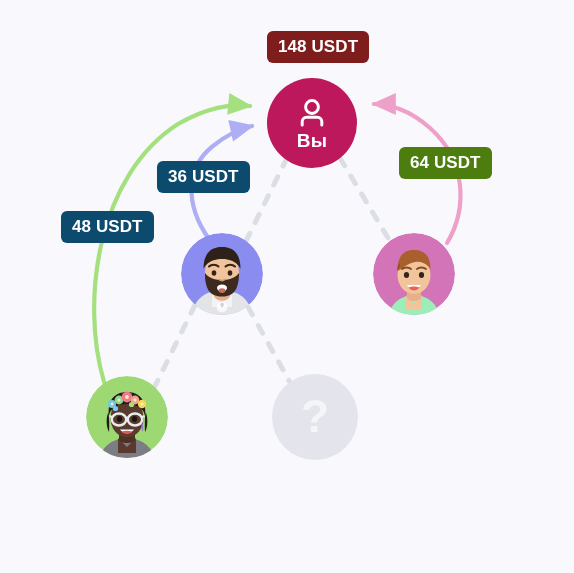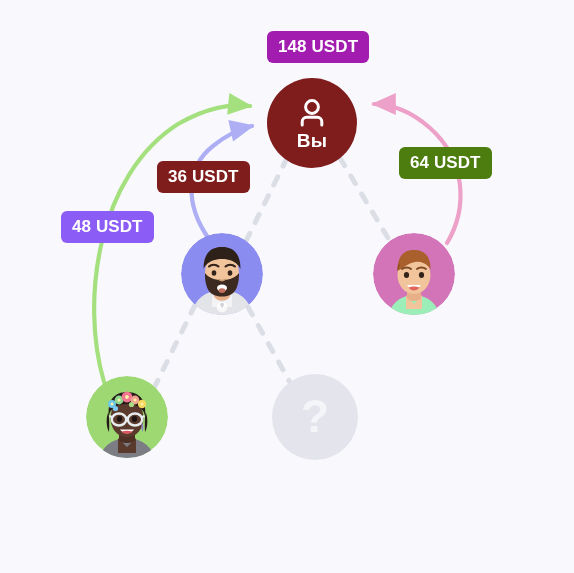--- a/index.html
+++ b/index.html
@@ -23,21 +23,21 @@
     top: 0;
     width: 574px;
     height: 573px;
   }
   .node {
     position: absolute;
     border-radius: 50%;
     overflow: hidden;
   }
   .node-you {
-    background: #7f1d1d;
+    background: #be185d;
     display: flex;
     flex-direction: column;
     align-items: center;
     justify-content: center;
   }
   .node-you-icon {
     display: block;
     line-height: 0;
     margin-bottom: 1px;
   }
@@ -72,23 +72,23 @@
     font-weight: bold;
     letter-spacing: 0.1px;
     white-space: nowrap;
     display: flex;
     align-items: center;
     justify-content: center;
     box-sizing: border-box;
     padding: 0 11px;
     height: 32px;
   }
-  .badge-total { background: #a21caf; }
-  .badge-purple { background: #7f1d1d; }
-  .badge-green  { background: #8b5cf6; }
+  .badge-total { background: #7f1d1d; }
+  .badge-purple { background: #0c4a6e; }
+  .badge-green  { background: #0c4a6e; }
   .badge-pink   { background: #4d7c0f; }
 </style>
 </head>
 <body>
 
 <div id="graph-canvas">
 
   <svg id="edge-layer" viewBox="0 0 574 573" xmlns="http://www.w3.org/2000/svg">
     <defs>
       <marker id="arrow-green" markerWidth="7" markerHeight="7" refX="5.6" refY="3.1" orient="auto" markerUnits="strokeWidth">

